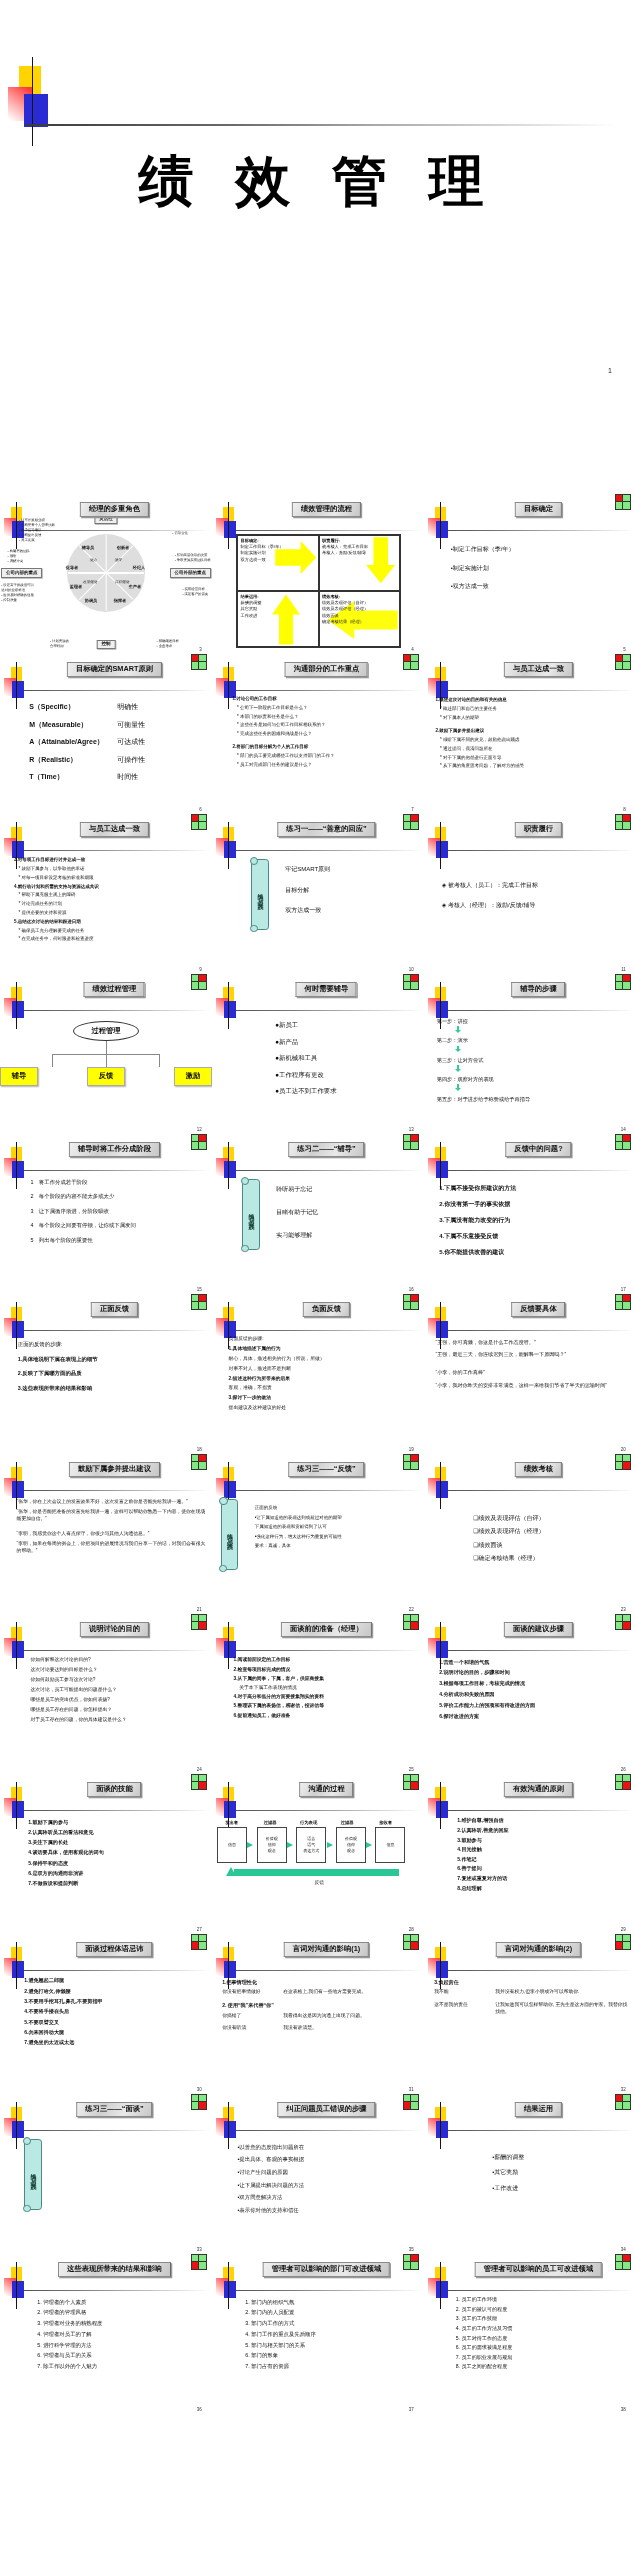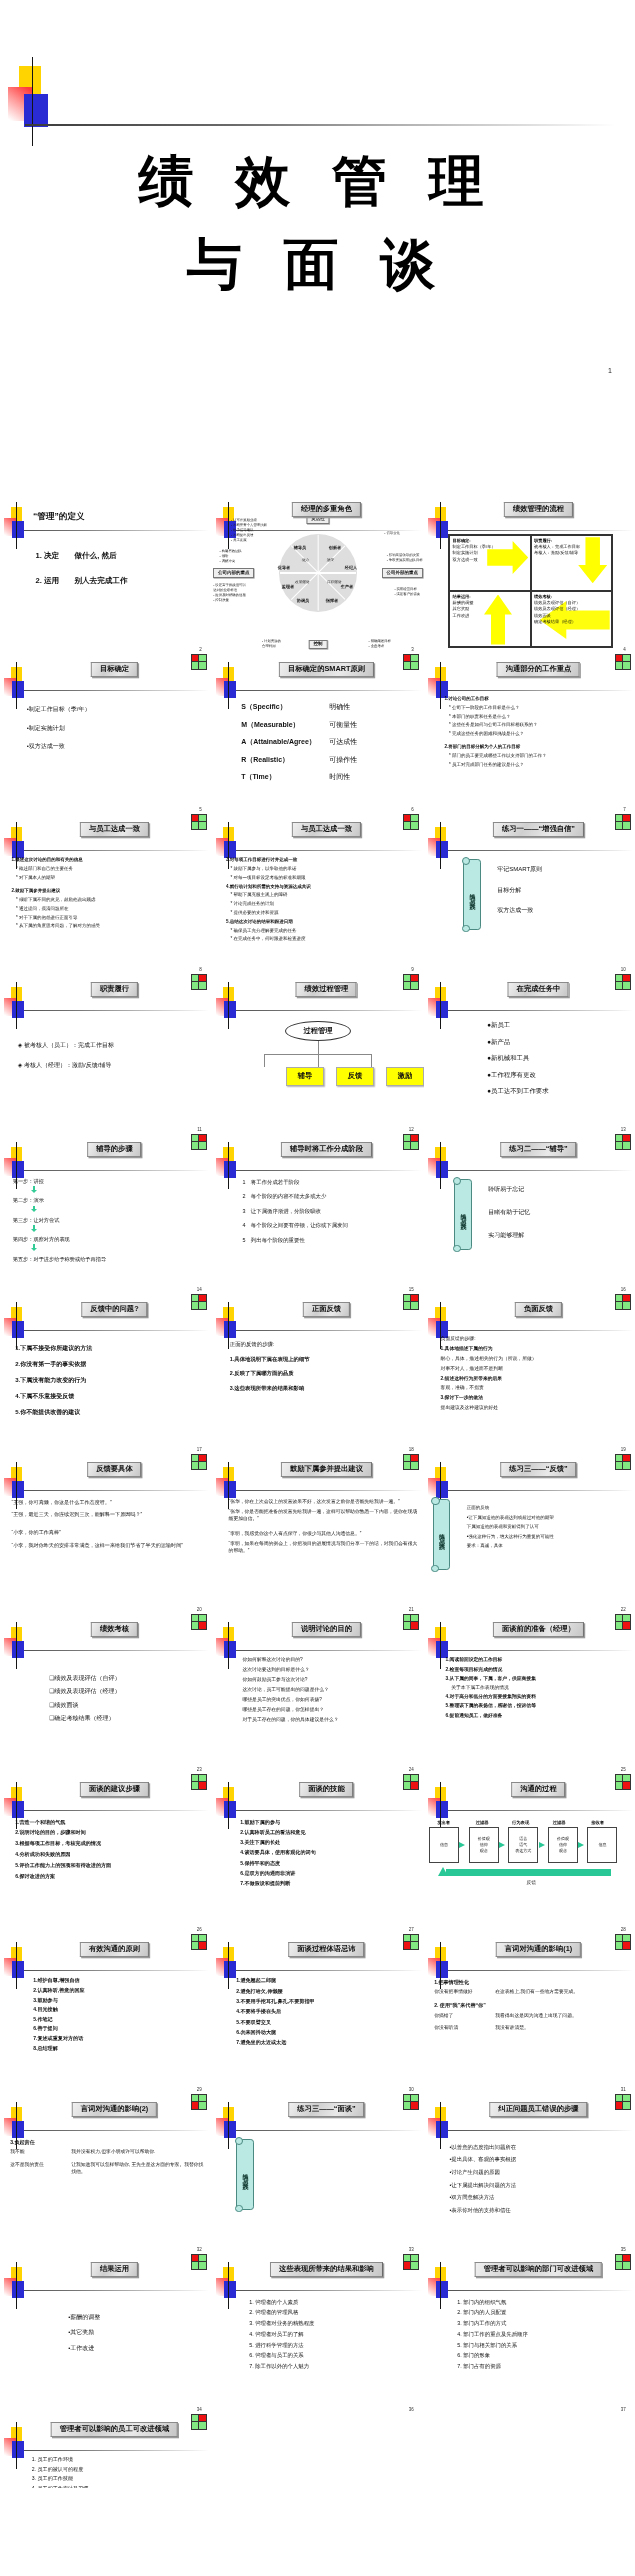--- a/index.html
+++ b/index.html
@@ -96,21 +96,21 @@
   .fa.u{left:34px;bottom:1.3px;width:28px;height:50px;
         clip-path:polygon(50% 0,100% 40%,75% 40%,75% 100%,25% 100%,25% 40%,0 40%);}
   .fa.l{right:1.3px;top:9px;width:70px;height:38px;opacity:.95;
         clip-path:polygon(100% 25%,38% 25%,38% 0,0 50%,38% 100%,38% 75%,100% 75%);}
 
   
   .oval{position:absolute;left:50%;top:48px;transform:translateX(-50%);width:64px;height:18px;
         border:1px solid #333;border-radius:50%;text-align:center;line-height:18px;
         font-weight:bold;font-size:7.3px;background:#fff;z-index:3;}
   .pline{position:absolute;background:#888;z-index:1;}
-  .pboxes{position:absolute;left:0;right:0;top:94px;display:flex;justify-content:flex-end;gap:12px;z-index:2;}
+  .pboxes{position:absolute;left:0;right:0;top:94px;display:flex;justify-content:space-between;gap:12px;z-index:2;}
   .pbox{width:36px;height:16.5px;background:#ffff00;border:0.6px solid #aaa;text-align:center;
         line-height:16.5px;font-weight:bold;font-size:7.3px;box-shadow:1.3px 1.3px 1.3px #b5b5b5;}
 
   
   .steps{position:absolute;left:12.7px;top:45px;font-size:5.2px;z-index:2;}
   .step{white-space:nowrap;}
   .sarr{width:6.4px;margin:1.3px 0 1.3px 18px;}
   .sarr .bar{width:2.5px;height:3.8px;background:#33cc96;margin:0 auto;}
   .sarr .tri{width:0;height:0;border:3.2px solid transparent;border-top:3.8px solid #33cc96;margin:0 auto;}
 
@@ -162,41 +162,23 @@
 <div id="page">
   <div id="titlearea">
     <div class="biglogo">
       <div class="ly"></div>
       <div class="lr"></div>
       <div class="lb"></div>
       <div class="lv"></div>
     </div>
     <div id="bigline"></div>
     <div class="bigtitle" id="bt1">绩 效 管 理</div>
-    <div class="bigtitle" id="bt2">与 面 谈</div>
     <div id="pg1">1</div>
   </div>
   <div id="grid">
-      <div class="cell">
-        <div class="slide">
-          <div class="logo">
-            <div class="ly"></div>
-            <div class="lr"></div>
-            <div class="lb"></div>
-            <div class="lv"></div>
-          </div>
-          <div class="hline"></div>
-          <div class="ptitle">“管理”的定义</div>
-          <div class="content" style="font-size: 7.6px; padding-top: 15.3px; padding-left: 25.4px;">
-            <div class="ln num" style="margin-bottom: 14px;">1. 决定　　做什么, 然后</div>
-            <div class="ln num" style="margin-bottom: 14px;">2. 运用　　别人去完成工作</div>
-          </div>
-          <div class="pnum">2</div>
-        </div>
-      </div>
       <div class="cell">
         <div class="slide">
           <div class="logo">
             <div class="ly"></div>
             <div class="lr"></div>
             <div class="lb"></div>
             <div class="lv"></div>
           </div>
           <div class="hline"></div>
           <div class="tbox">经理的多重角色</div>
@@ -471,21 +453,21 @@
             <div class="gc"></div>
             <div class="gc"></div>
           </div>
           <div class="logo">
             <div class="ly"></div>
             <div class="lr"></div>
             <div class="lb"></div>
             <div class="lv"></div>
           </div>
           <div class="hline"></div>
-          <div class="tbox">练习一——“增强自信”</div>
+          <div class="tbox">练习一——“善意的回应”</div>
           <div class="scrollwrap">
             <div class="scroll" style="margin-left: 33px;">
               <div class="scrolltext">练习与实践</div>
             </div>
             <div class="sitems" style="font-size: 6px;">
               <div class="sline" style="margin-bottom: 11.4px;">牢记SMART原则</div>
               <div class="sline" style="margin-bottom: 11.4px;">目标分解</div>
               <div class="sline" style="margin-bottom: 11.4px;">双方达成一致</div>
             </div>
           </div>
@@ -553,21 +535,21 @@
             <div class="gc"></div>
             <div class="gc"></div>
           </div>
           <div class="logo">
             <div class="ly"></div>
             <div class="lr"></div>
             <div class="lb"></div>
             <div class="lv"></div>
           </div>
           <div class="hline"></div>
-          <div class="tbox">在完成任务中</div>
+          <div class="tbox">何时需要辅导</div>
           <div class="content" style="font-size: 6.4px; padding-top: 5.1px; padding-left: 53px;">
             <div class="ln" style="margin-bottom: 7.6px;">●新员工</div>
             <div class="ln" style="margin-bottom: 7.6px;">●新产品</div>
             <div class="ln" style="margin-bottom: 7.6px;">●新机械和工具</div>
             <div class="ln" style="margin-bottom: 7.6px;">●工作程序有更改</div>
             <div class="ln" style="margin-bottom: 7.6px;">●员工达不到工作要求</div>
           </div>
           <div class="pnum">13</div>
         </div>
       </div>

